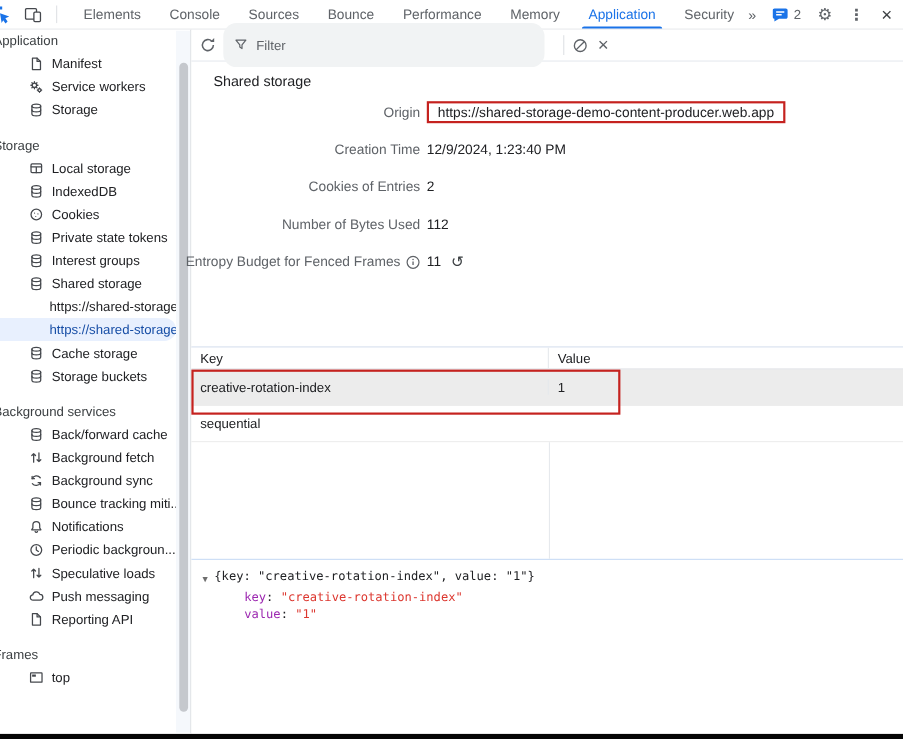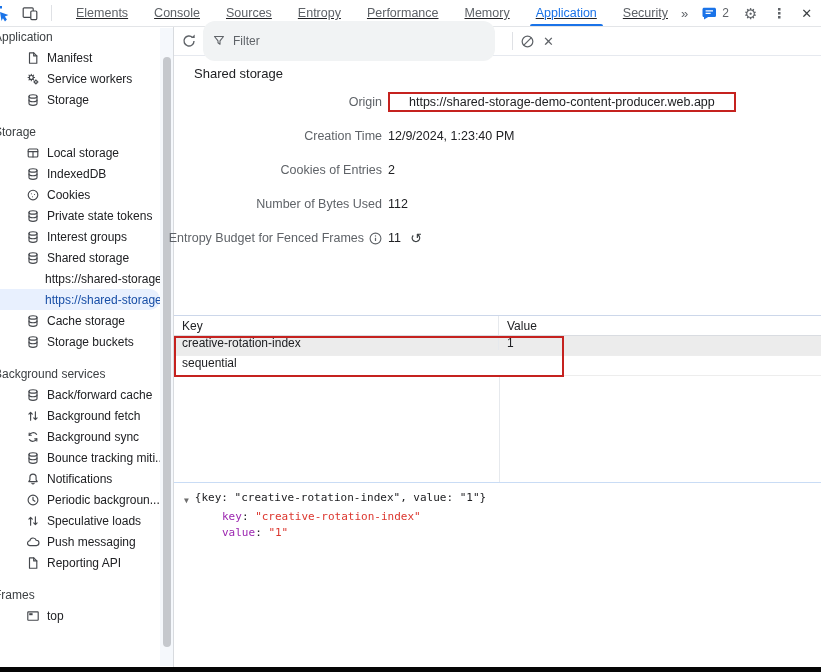--- a/index.html
+++ b/index.html
@@ -11,21 +11,21 @@
   .window { position:relative; width:821px; height:672px; display:flex; flex-direction:column; }
 
   
   .topbar { height:27px; min-height:27px; display:flex; align-items:stretch;
             border-bottom:1px solid #e3e5e8; background:#fff; }
   .tb-left { display:flex; align-items:center; gap:7px; }
   .inspect-wrap { width:12px; height:20px; overflow:hidden; position:relative; }
   .inspect-wrap svg { margin-left:-9px; }
   .icon-btn { display:flex; align-items:center; justify-content:center; width:22px; height:22px; }
   .vdiv { width:1px; height:16px; background:#dfe1e5; margin:0 3px; }
-  .tabs { display:flex; align-items:stretch; margin-left:8px;text-decoration:underline; }
+  .tabs { display:flex; align-items:stretch; margin-left:8px; }
   .tab { display:flex; align-items:center; padding:0 13px; font-size:12.5px; color:#5f6368;
          position:relative; white-space:nowrap; cursor:default; }
   .tab.active { color:var(--accent); }
   .tab.active::after { content:""; position:absolute; left:7px; right:7px; bottom:0; height:2.5px;
                        background:var(--accent); border-radius:2px 2px 0 0; }
   .tb-right { margin-left:auto; display:flex; align-items:center; gap:15px; padding-right:11px; }
   .more-tabs { font-size:13px; color:#5f6368; letter-spacing:-1px; }
   .issues { display:flex; align-items:center; gap:5px; font-size:12px; color:#5f6368; }
   .icon-txt { color:#5f6368; line-height:1; }
   .gear { font-size:15px; }
@@ -66,31 +66,31 @@
 
   .content { flex:1; display:flex; flex-direction:column; min-height:0; }
   .panel-title { font-size:13px; font-weight:500; color:#202124; margin:10px 0 0 20px; line-height:15px; }
 
   .details { margin:10px 4px 0 6px; }
   .detail-row { display:flex; align-items:center; height:22px; margin-bottom:12px; font-size:12.5px; }
   .detail-label { width:202px; display:flex; justify-content:flex-end; align-items:center; gap:5px;
                   text-align:right; color:#5f6368; white-space:nowrap; }
   .detail-label .info { display:flex; align-items:center; }
   .detail-value { margin-left:6px; display:flex; align-items:center; gap:9px; color:#202124; }
-  .detail-value .boxed { border:2px solid var(--annotation); padding:1px 19px; }
+  .detail-value .boxed { border:2px solid var(--annotation); padding:1px 8px; }
   .reset { font-size:14px; color:#3c4043; cursor:default; }
 
   
   .grid { margin-top:54px; position:relative; font-size:12px; border-top:1px solid #ccd7ea; }
   .grid-header { display:flex; height:20px; align-items:stretch; border-bottom:1px solid #d9dce1;
                  background:#fff; color:#202124; }
   .cell-key { width:325px; min-width:325px; padding-left:8px; display:flex; align-items:center;
               border-right:1px solid #e6e9ed; overflow:hidden; white-space:nowrap; }
   .cell-val { flex:1; padding-left:8px; display:flex; align-items:center; overflow:hidden; white-space:nowrap; }
-  .grid-row { display:flex; height:20px; align-items:flex-start; border-bottom:1px solid #ededed; }
+  .grid-row { display:flex; height:33px; align-items:center; border-bottom:1px solid #ededed; }
   .grid-row.stripe { background:#ececec; }
   .grid-empty { height:107px; position:relative; border-bottom:1px solid #c9dcf5; }
   .col-div { position:absolute; left:325px; top:0; bottom:0; width:1px; background:#e6e9ed; }
   .rows-annotation { position:absolute; left:0; top:20px; width:390px; height:41px;
                      border:2px solid var(--annotation); pointer-events:none; }
 
   
   .preview { flex:1; font-family:"DejaVu Sans Mono","Liberation Mono",monospace; font-size:11px;
              line-height:16px; padding:7px 0 0 8px; color:#202124; overflow:hidden; }
   .pv-line { display:flex; align-items:flex-start; }
@@ -120,21 +120,21 @@
           <rect x="8.8" y="5" width="6" height="8.6" rx="1" fill="#fff" stroke="#45484d" stroke-width="1.2"></rect>
         </svg>
       </div>
       <div class="vdiv"></div>
     </div>
 
     <nav class="tabs" id="tabs">
         <div class="tab">Elements</div>
         <div class="tab">Console</div>
         <div class="tab">Sources</div>
-        <div class="tab">Entropy</div>
+        <div class="tab">Bounce</div>
         <div class="tab">Performance</div>
         <div class="tab">Memory</div>
         <div class="tab active">Application</div>
         <div class="tab">Security</div>
       </nav>
 
     <div class="tb-right">
       <span class="more-tabs">»</span>
       <div class="issues">
         <span style="display:flex">

